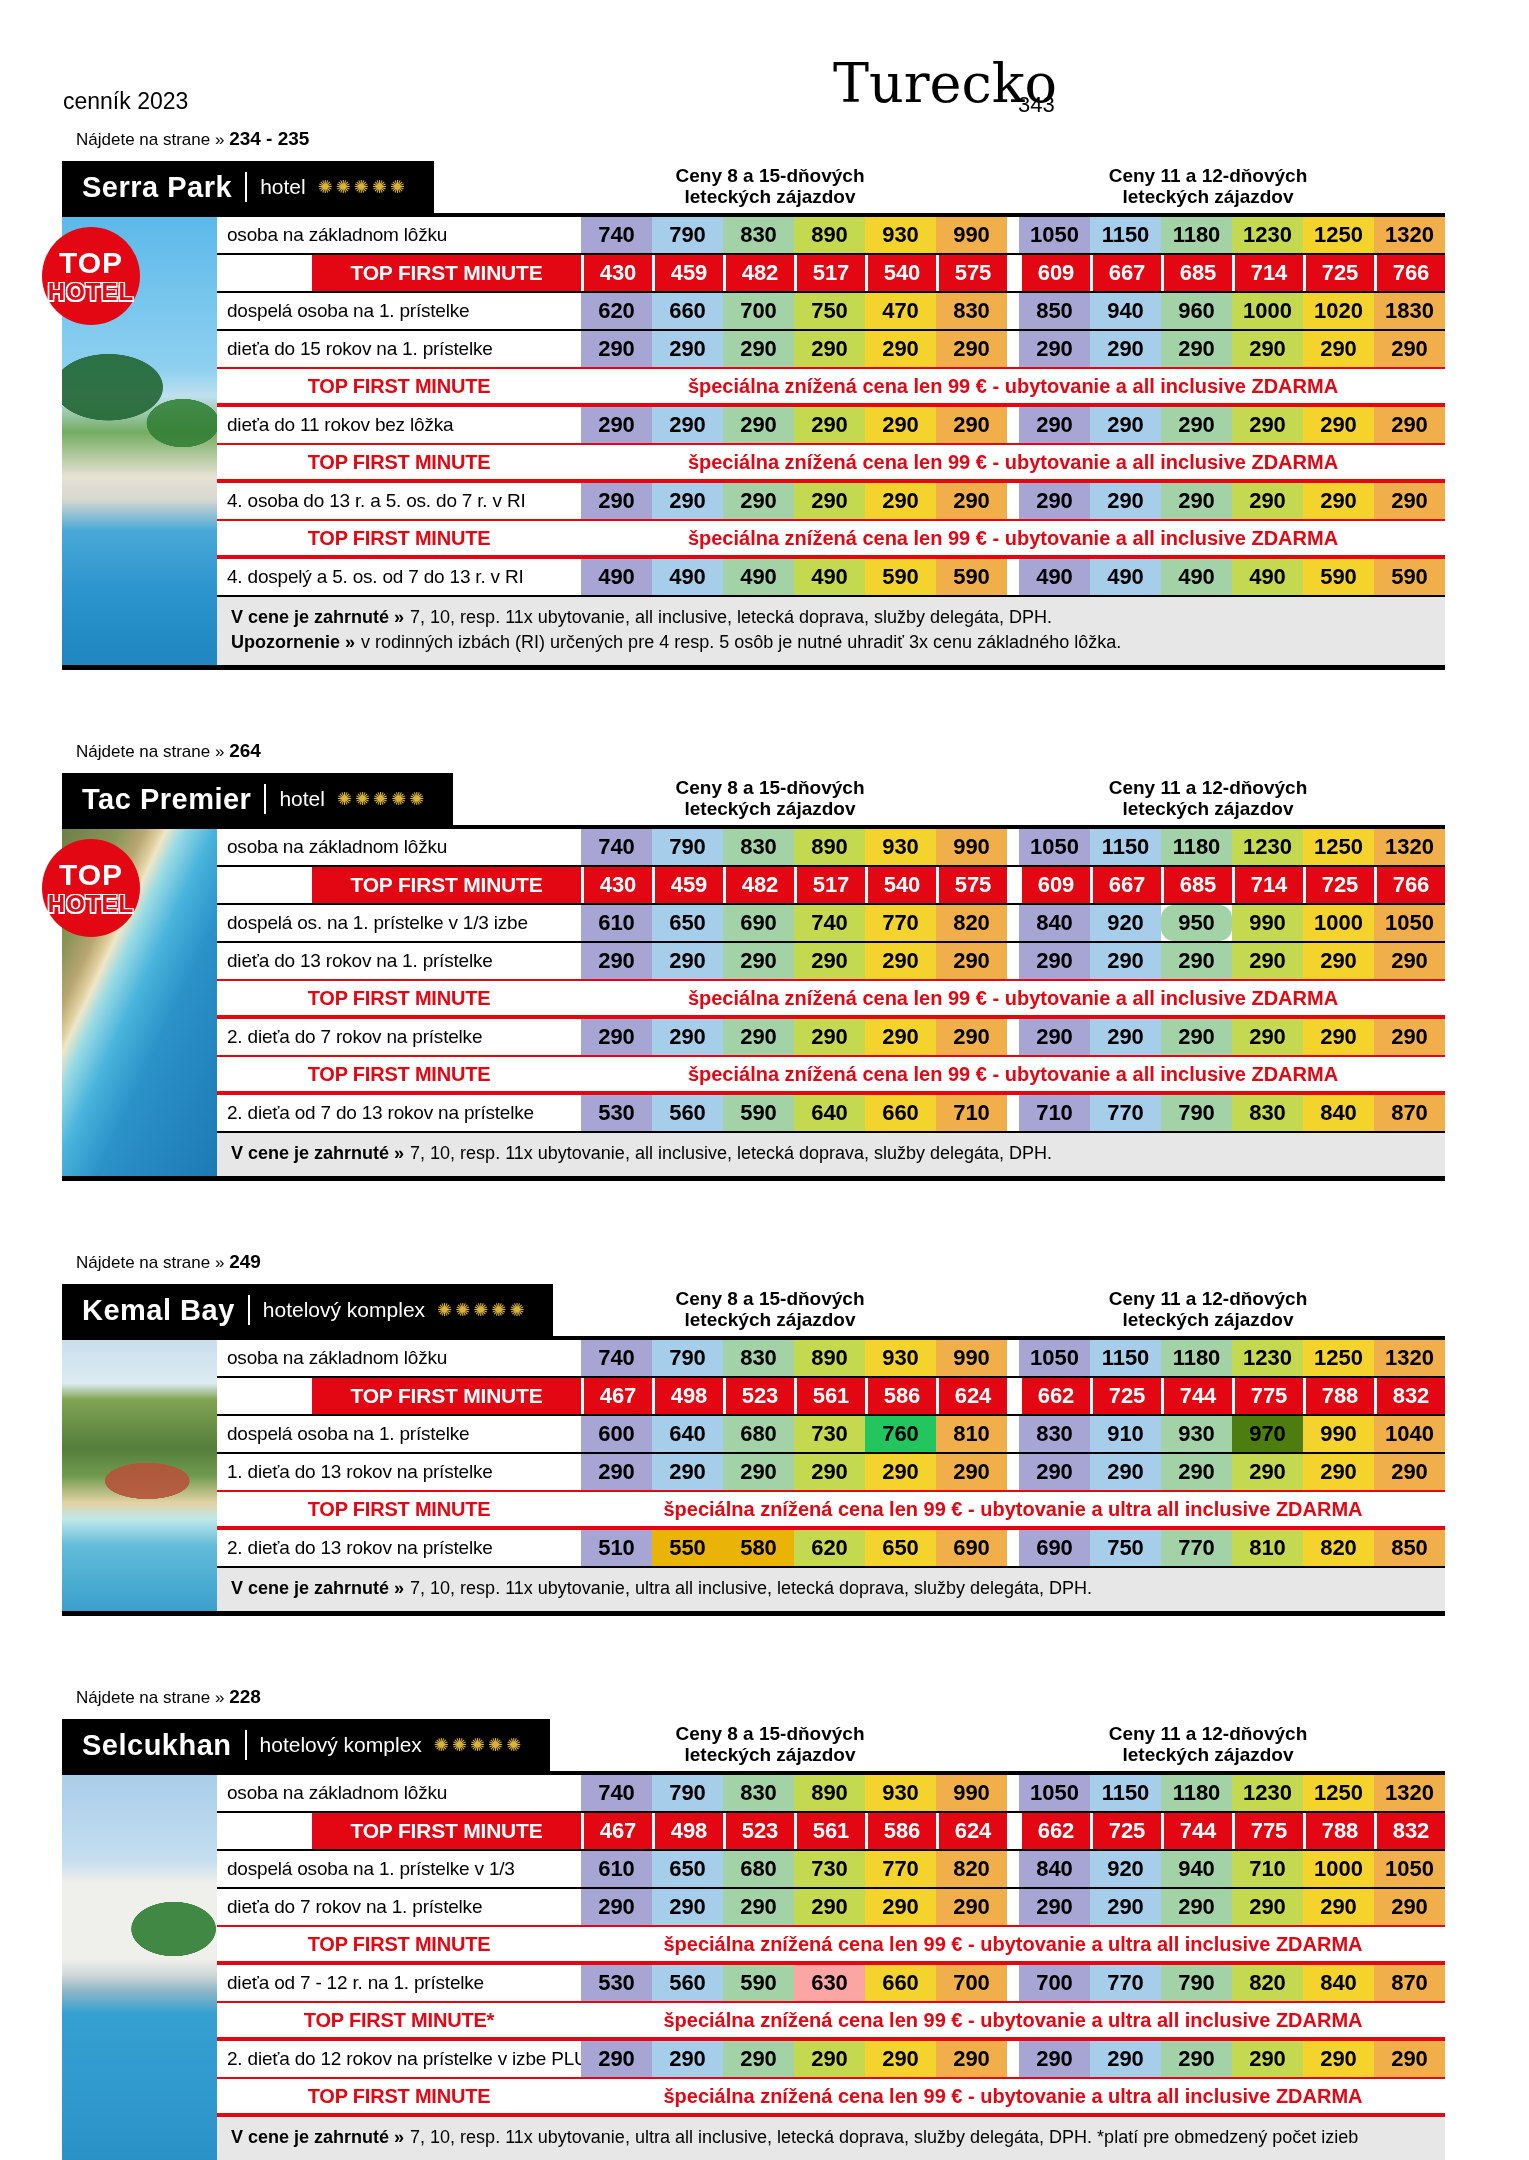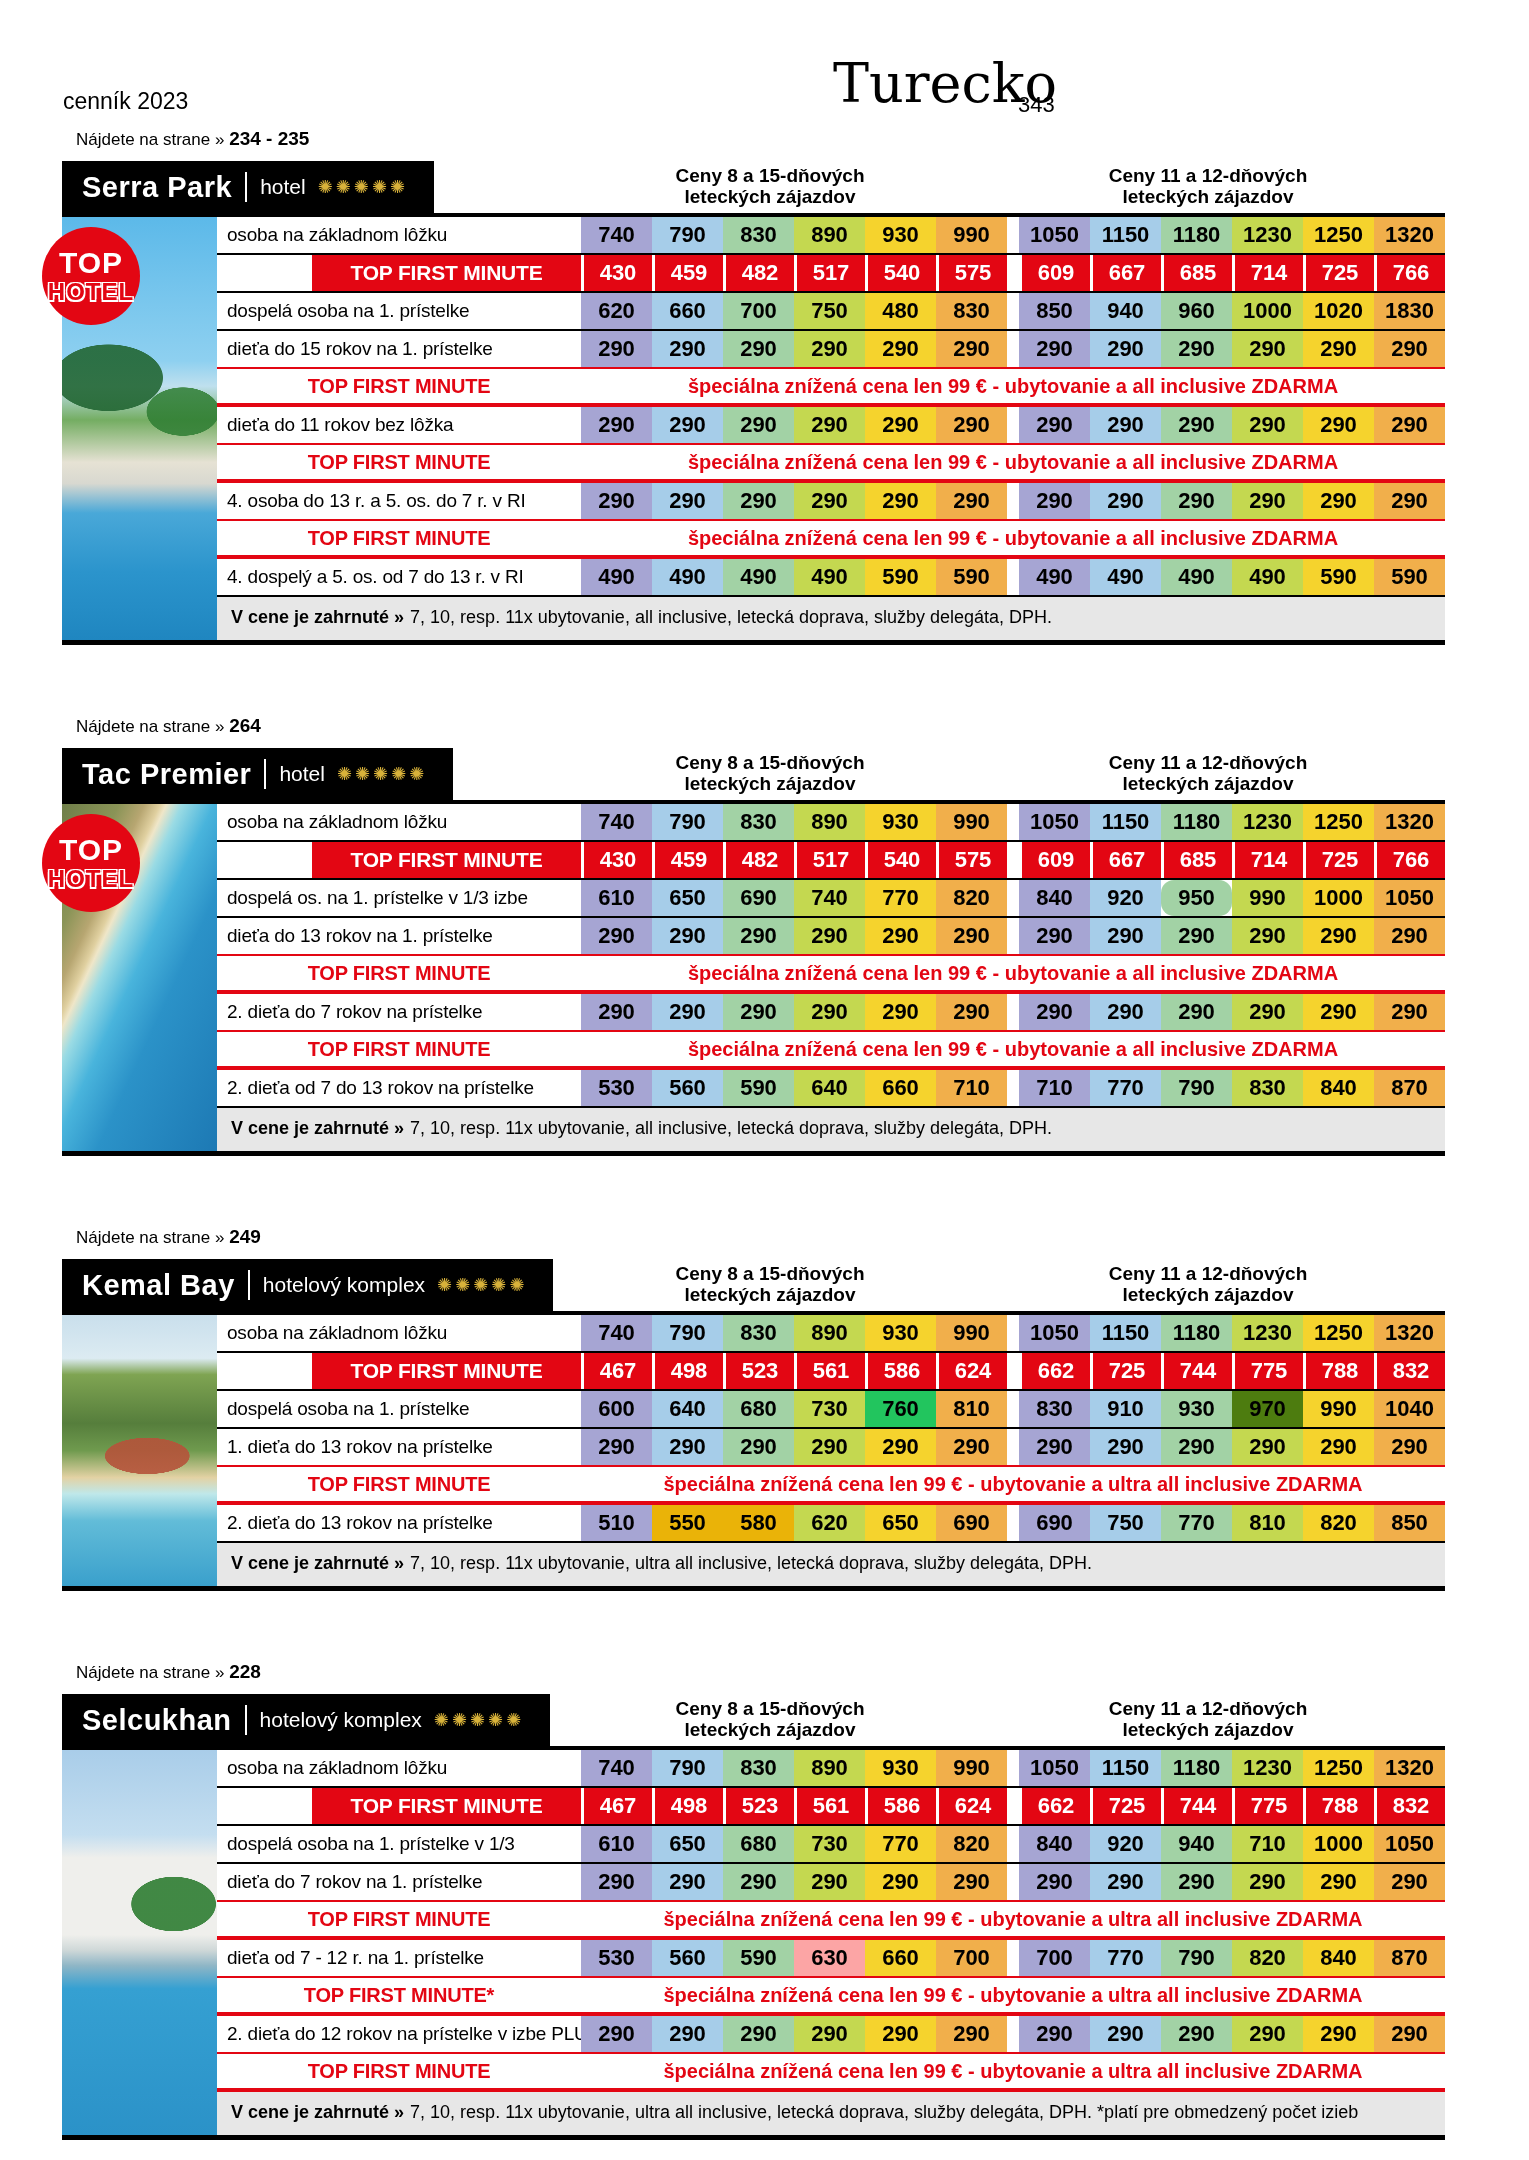--- a/index.html
+++ b/index.html
@@ -136,21 +136,21 @@
               <div class="cell">714</div>
               <div class="cell">725</div>
               <div class="cell">766</div>
             </div>
             <div class="row price">
               <div class="label">dospelá osoba na 1. prístelke</div>
               <div class="cell" style="background: rgb(166, 165, 211);">620</div>
               <div class="cell" style="background: rgb(166, 205, 233);">660</div>
               <div class="cell" style="background: rgb(162, 210, 165);">700</div>
               <div class="cell" style="background: rgb(196, 216, 80);">750</div>
-              <div class="cell" style="background: rgb(245, 211, 45);">480</div>
+              <div class="cell" style="background: rgb(245, 211, 45);">470</div>
               <div class="cell" style="background: rgb(241, 175, 75);">830</div>
               <div class="gapcell"></div>
               <div class="cell" style="background: rgb(166, 165, 211);">850</div>
               <div class="cell" style="background: rgb(166, 205, 233);">940</div>
               <div class="cell" style="background: rgb(162, 210, 165);">960</div>
               <div class="cell" style="background: rgb(196, 216, 80);">1000</div>
               <div class="cell" style="background: rgb(245, 211, 45);">1020</div>
               <div class="cell" style="background: rgb(241, 175, 75);">1830</div>
             </div>
             <div class="row price">
@@ -224,20 +224,21 @@
               <div class="gapcell"></div>
               <div class="cell" style="background: rgb(166, 165, 211);">490</div>
               <div class="cell" style="background: rgb(166, 205, 233);">490</div>
               <div class="cell" style="background: rgb(162, 210, 165);">490</div>
               <div class="cell" style="background: rgb(196, 216, 80);">490</div>
               <div class="cell" style="background: rgb(245, 211, 45);">590</div>
               <div class="cell" style="background: rgb(241, 175, 75);">590</div>
             </div>
             <div class="tfoot">
               <div class="line"><b>V cene je zahrnuté »</b><span>7, 10, resp. 11x ubytovanie, all inclusive, letecká doprava, služby delegáta, DPH.</span></div>
+              <div class="line"><b>Upozornenie »</b><span>v rodinných izbách (RI) určených pre 4 resp. 5 osôb je nutné uhradiť 3x cenu základného lôžka.</span></div>
             </div>
           </div>
         </div>
       </section>
       <section class="hotel-section">
         <div class="find-line"><span>Nájdete na strane »</span> <b>264</b></div>
         <div class="head-row">
           <div class="banner">
             <span class="name">Tac Premier</span>
             <span class="divider"></span>

